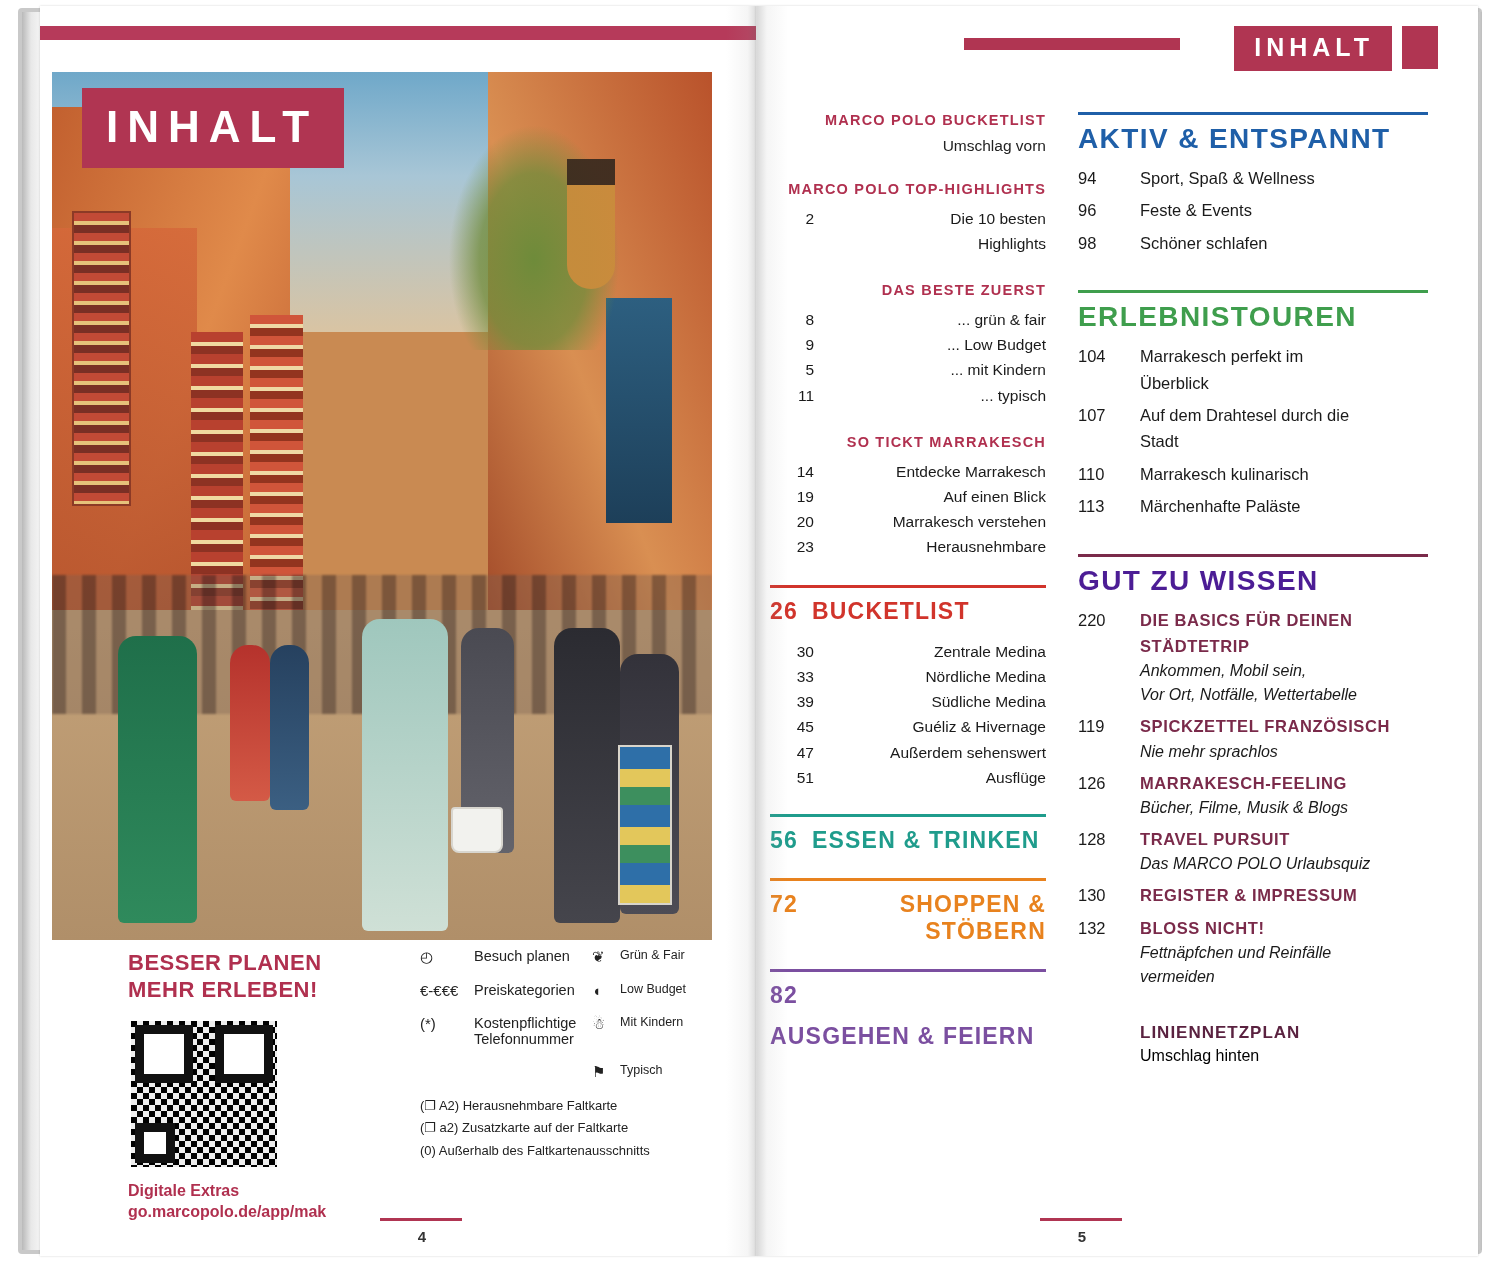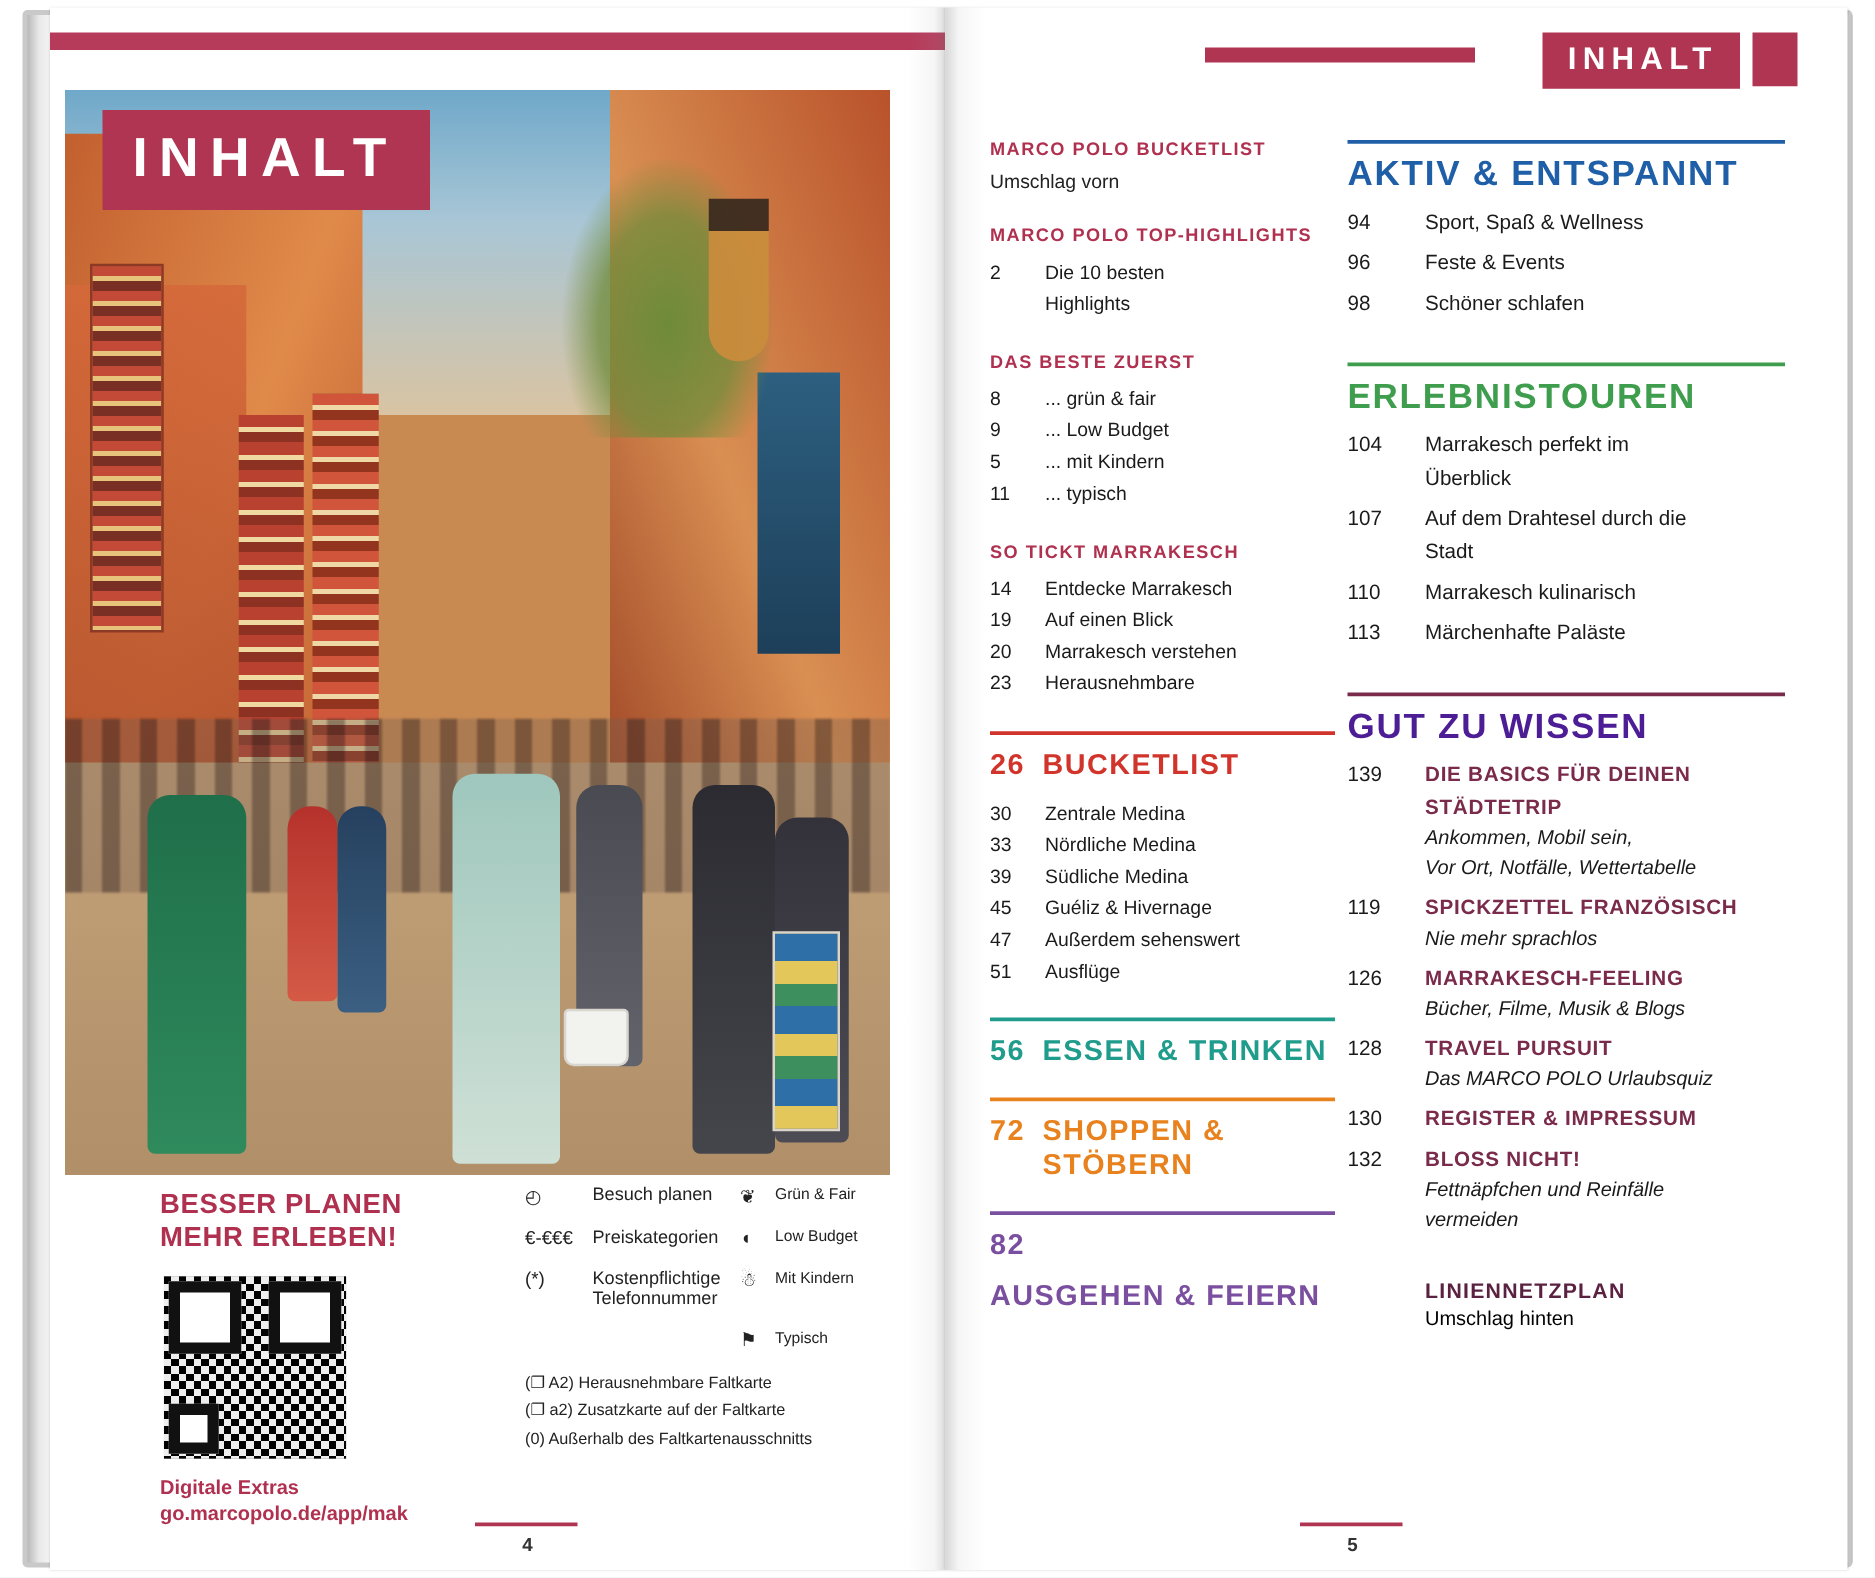--- a/index.html
+++ b/index.html
@@ -217,21 +217,21 @@
     font-size: 25px; letter-spacing: 5px; padding: 7px 18px 9px 20px;
   }
   .inhalt-tab-side {
     position: absolute; right: 62px; top: 26px;
     width: 36px; height: 43px; background: #b03552;
   }
   .inhalt-tab-rule {
     position: absolute; right: 320px; top: 38px; width: 216px; height: 12px; background: #b03552;
   }
 
-  .col-a { position: absolute; left: 792px; top: 112px; width: 276px; }
+  .col-a { position: absolute; left: 770px; top: 112px; width: 276px; text-align: right; }
   .col-b { position: absolute; left: 1078px; top: 112px; width: 350px; }
 
   .sec-head {
     color: #b0304f; font-weight: bold; font-size: 14.5px; letter-spacing: 1.2px;
     margin-bottom: 9px;
   }
   .sub-note { font-size: 15.5px; color: #222; margin-bottom: 26px; }
   .toc-row { display: flex; font-size: 15.5px; color: #1a1a1a; line-height: 1.62; }
   .toc-num { width: 44px; flex: none; }
   .toc-txt { flex: 1; }
@@ -527,21 +527,21 @@
           </div>
         </div>
     </div>
 
     <div style="margin-top:34px">
       <div class="rcol-rule" id="rule-gut" style="background: rgb(122, 42, 74);"></div>
       <div class="rcol-head" id="head-gut" style="color: #4c1d95;">GUT ZU WISSEN</div>
       <div id="rows-gut">
           <div class="rblock">
             <div class="rrow bold">
-              <span class="n">139</span>
+              <span class="n">220</span>
               <span class="t" style="color: rgb(122, 42, 74);">DIE BASICS FÜR DEINEN<br>STÄDTETRIP</span>
             </div>
             <div class="ritalic">Ankommen, Mobil sein,<br>Vor Ort, Notfälle, Wettertabelle</div>
           </div>
           <div class="rblock">
             <div class="rrow bold">
               <span class="n">119</span>
               <span class="t" style="color: rgb(122, 42, 74);">SPICKZETTEL FRANZÖSISCH</span>
             </div>
             <div class="ritalic">Nie mehr sprachlos</div>

